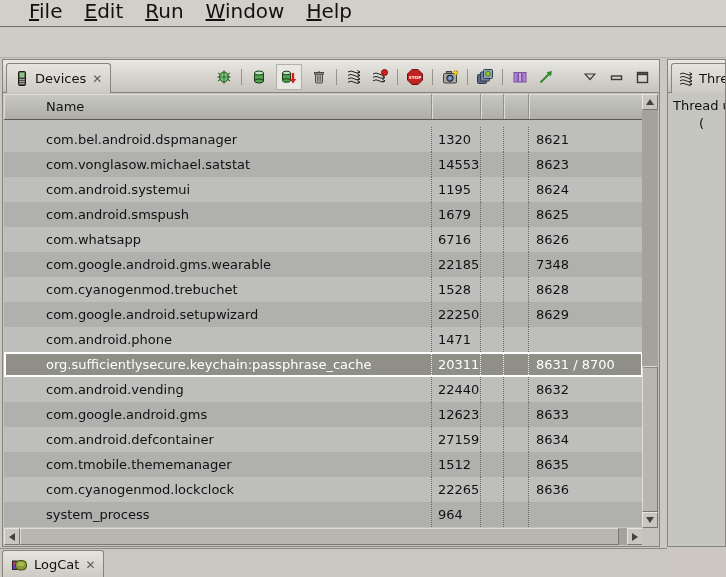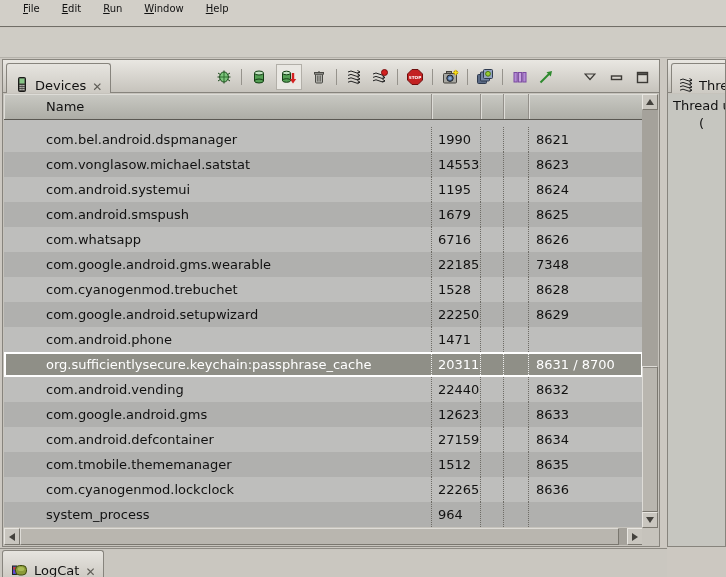--- a/index.html
+++ b/index.html
@@ -19,33 +19,33 @@
   *{box-sizing:border-box;margin:0;padding:0}
   html,body{width:726px;height:577px;overflow:hidden}
   body{
     background:var(--bg-window);
     font-family:"DejaVu Sans","Liberation Sans",sans-serif;
     font-size:13px;color:#111;position:relative;
   }
   
   .menubar{position:absolute;left:0;top:0;width:726px;height:27px;
     background:var(--bg-menubar);border-bottom:1px solid #716e67;
-    display:flex;align-items:flex-start;padding-left:12px;font-size:10px}
+    display:flex;align-items:flex-end;padding-left:18px;font-size:20px}
   .menu-item{padding:3px 11px;cursor:default}
   .mn{text-decoration:underline}
   
   .main-toolbar{position:absolute;left:0;top:28px;width:726px;height:30px;
     background:#cfccc5;border-bottom:1px solid #b5b2ab}
   
   .view{position:absolute;border:1px solid var(--border-dark);background:#c6c3bc;overflow:hidden}
   .devices-view{left:2px;top:59px;width:658px;height:488px}
   .threads-view{left:667px;top:59px;width:59px;height:488px}
   .tabbar{position:relative;height:33px;border-bottom:1px solid var(--border-dark);
     background:linear-gradient(to bottom,var(--tab-hi),var(--tab-lo))}
-  .tab{position:absolute;left:3px;top:3px;height:30px;display:inline-flex;align-items:flex-end;gap:6px;
+  .tab{position:absolute;left:3px;top:3px;height:30px;display:inline-flex;align-items:center;gap:6px;
     padding:0 8px;background:linear-gradient(to bottom,#e6e4df,#cdcac3);
     border:1px solid var(--border-dark);border-bottom:none;border-radius:3px 3px 0 0;white-space:nowrap}
   .tab-close{font-size:12px;font-weight:bold;color:#5e5c56;line-height:1;cursor:default}
   
   .view-toolbar{position:absolute;right:8px;top:3px;height:28px;display:flex;align-items:center;gap:8px}
   .tbtn{width:18px;height:18px;display:flex;align-items:center;justify-content:center}
   .tbtn.hl{background:#e9e7e2;border:1px solid #b2afa8;width:26px;height:26px}
   .tsep{width:1px;height:16px;background:#96938c}
   .tspace{width:10px}
   
@@ -269,21 +269,21 @@
     <div class="hcell c-pid"></div>
     <div class="hcell c-a"></div>
     <div class="hcell c-b"></div>
     <div class="hcell c-port"></div>
   </div>
 
   <div class="partial-row"></div>
   <div class="tbody">
       <div class="row">
         <div class="cell c-name">com.bel.android.dspmanager</div>
-        <div class="cell c-pid">1990</div>
+        <div class="cell c-pid">1320</div>
         <div class="cell c-a"></div>
         <div class="cell c-b"></div>
         <div class="cell c-port">8621</div>
       </div>
       <div class="row">
         <div class="cell c-name">com.vonglasow.michael.satstat</div>
         <div class="cell c-pid">14553</div>
         <div class="cell c-a"></div>
         <div class="cell c-b"></div>
         <div class="cell c-port">8623</div>

